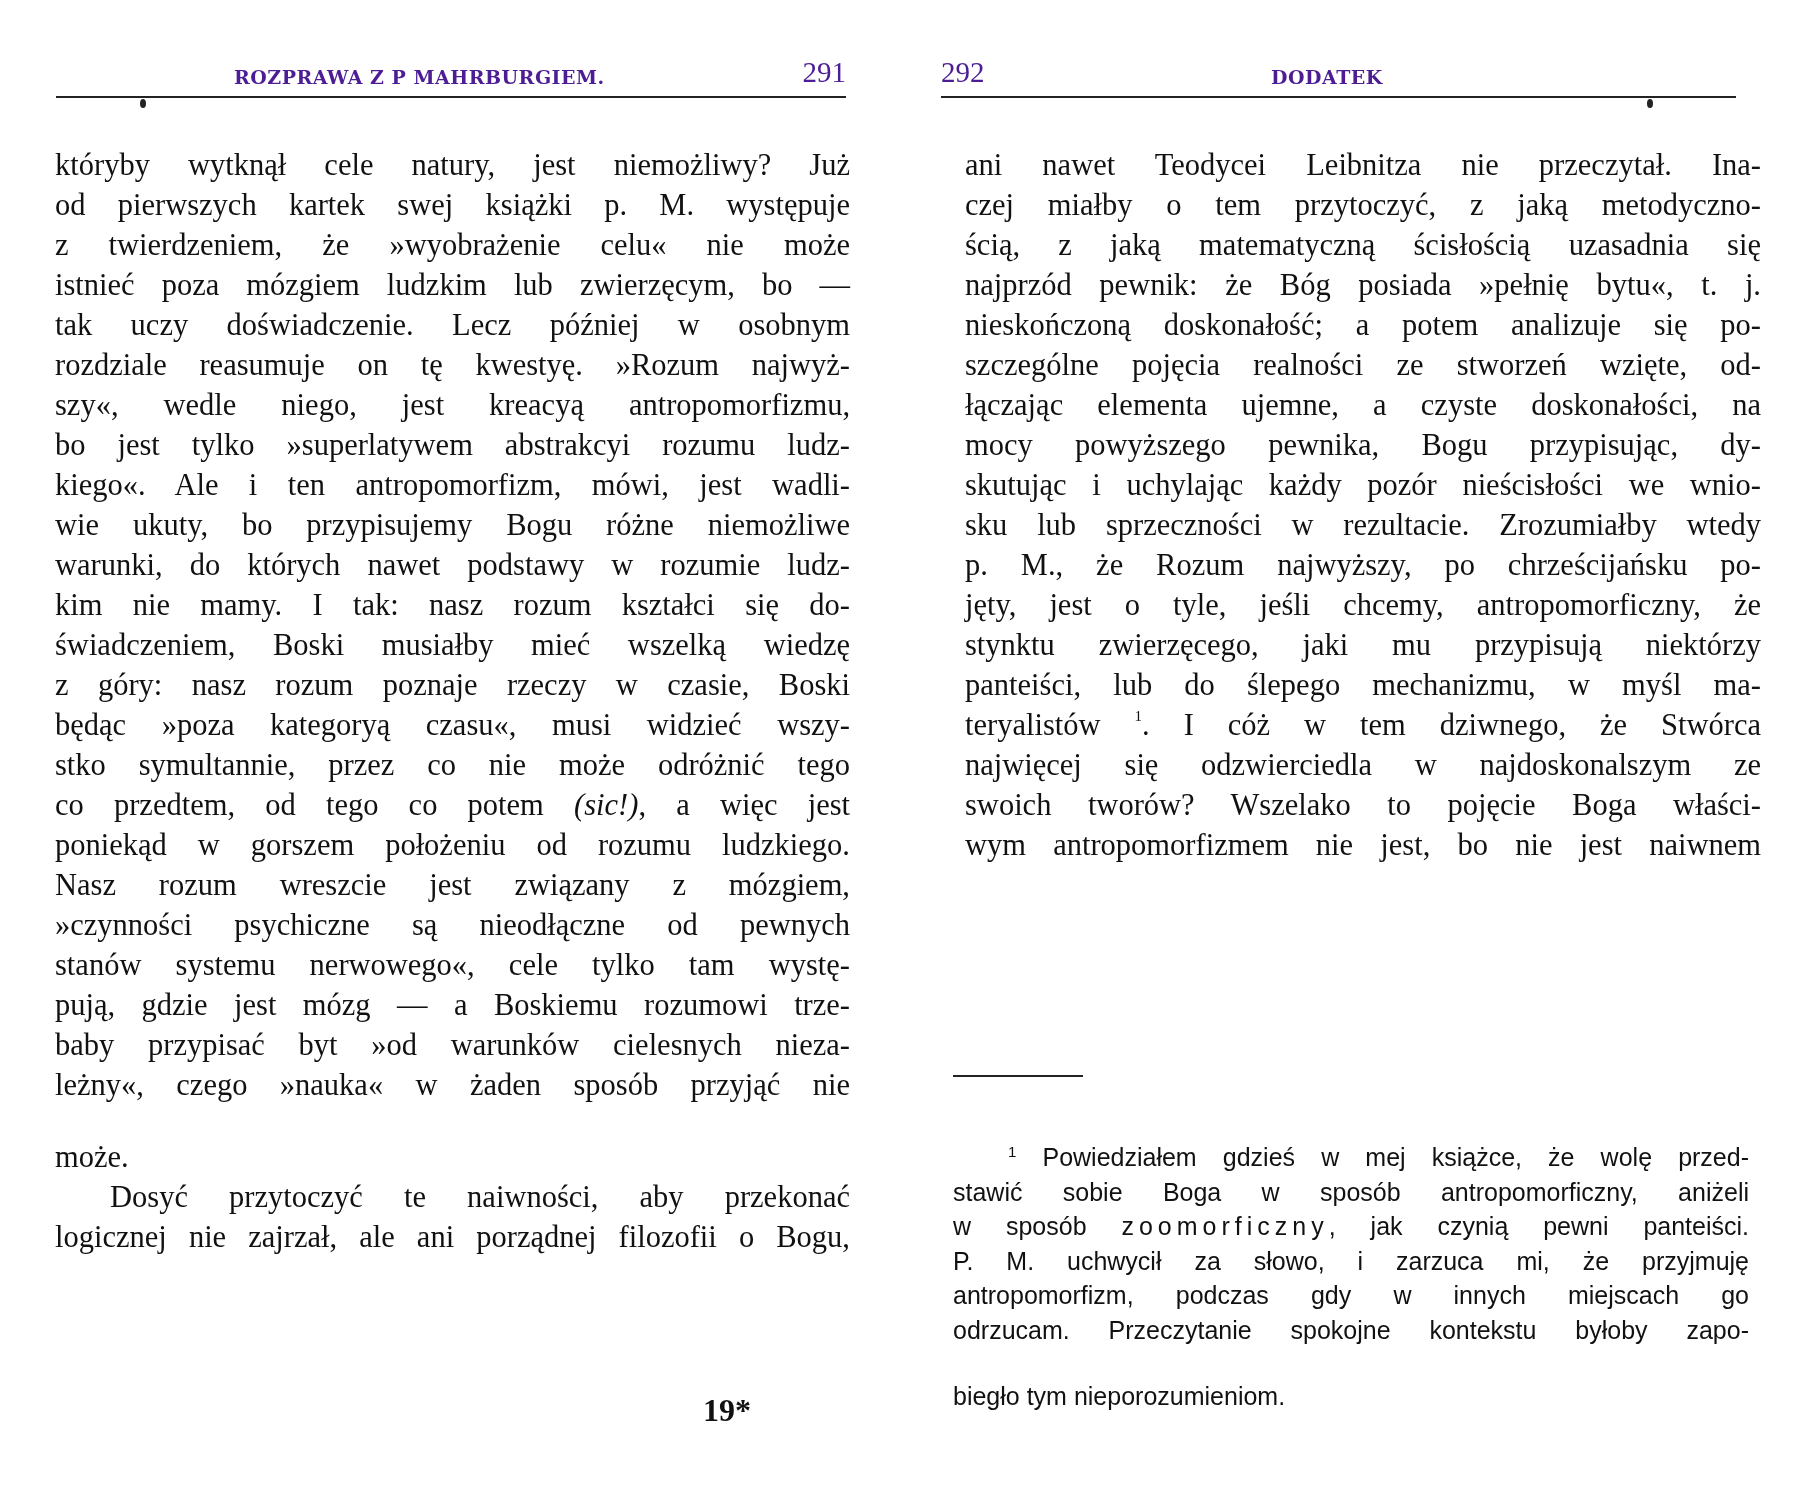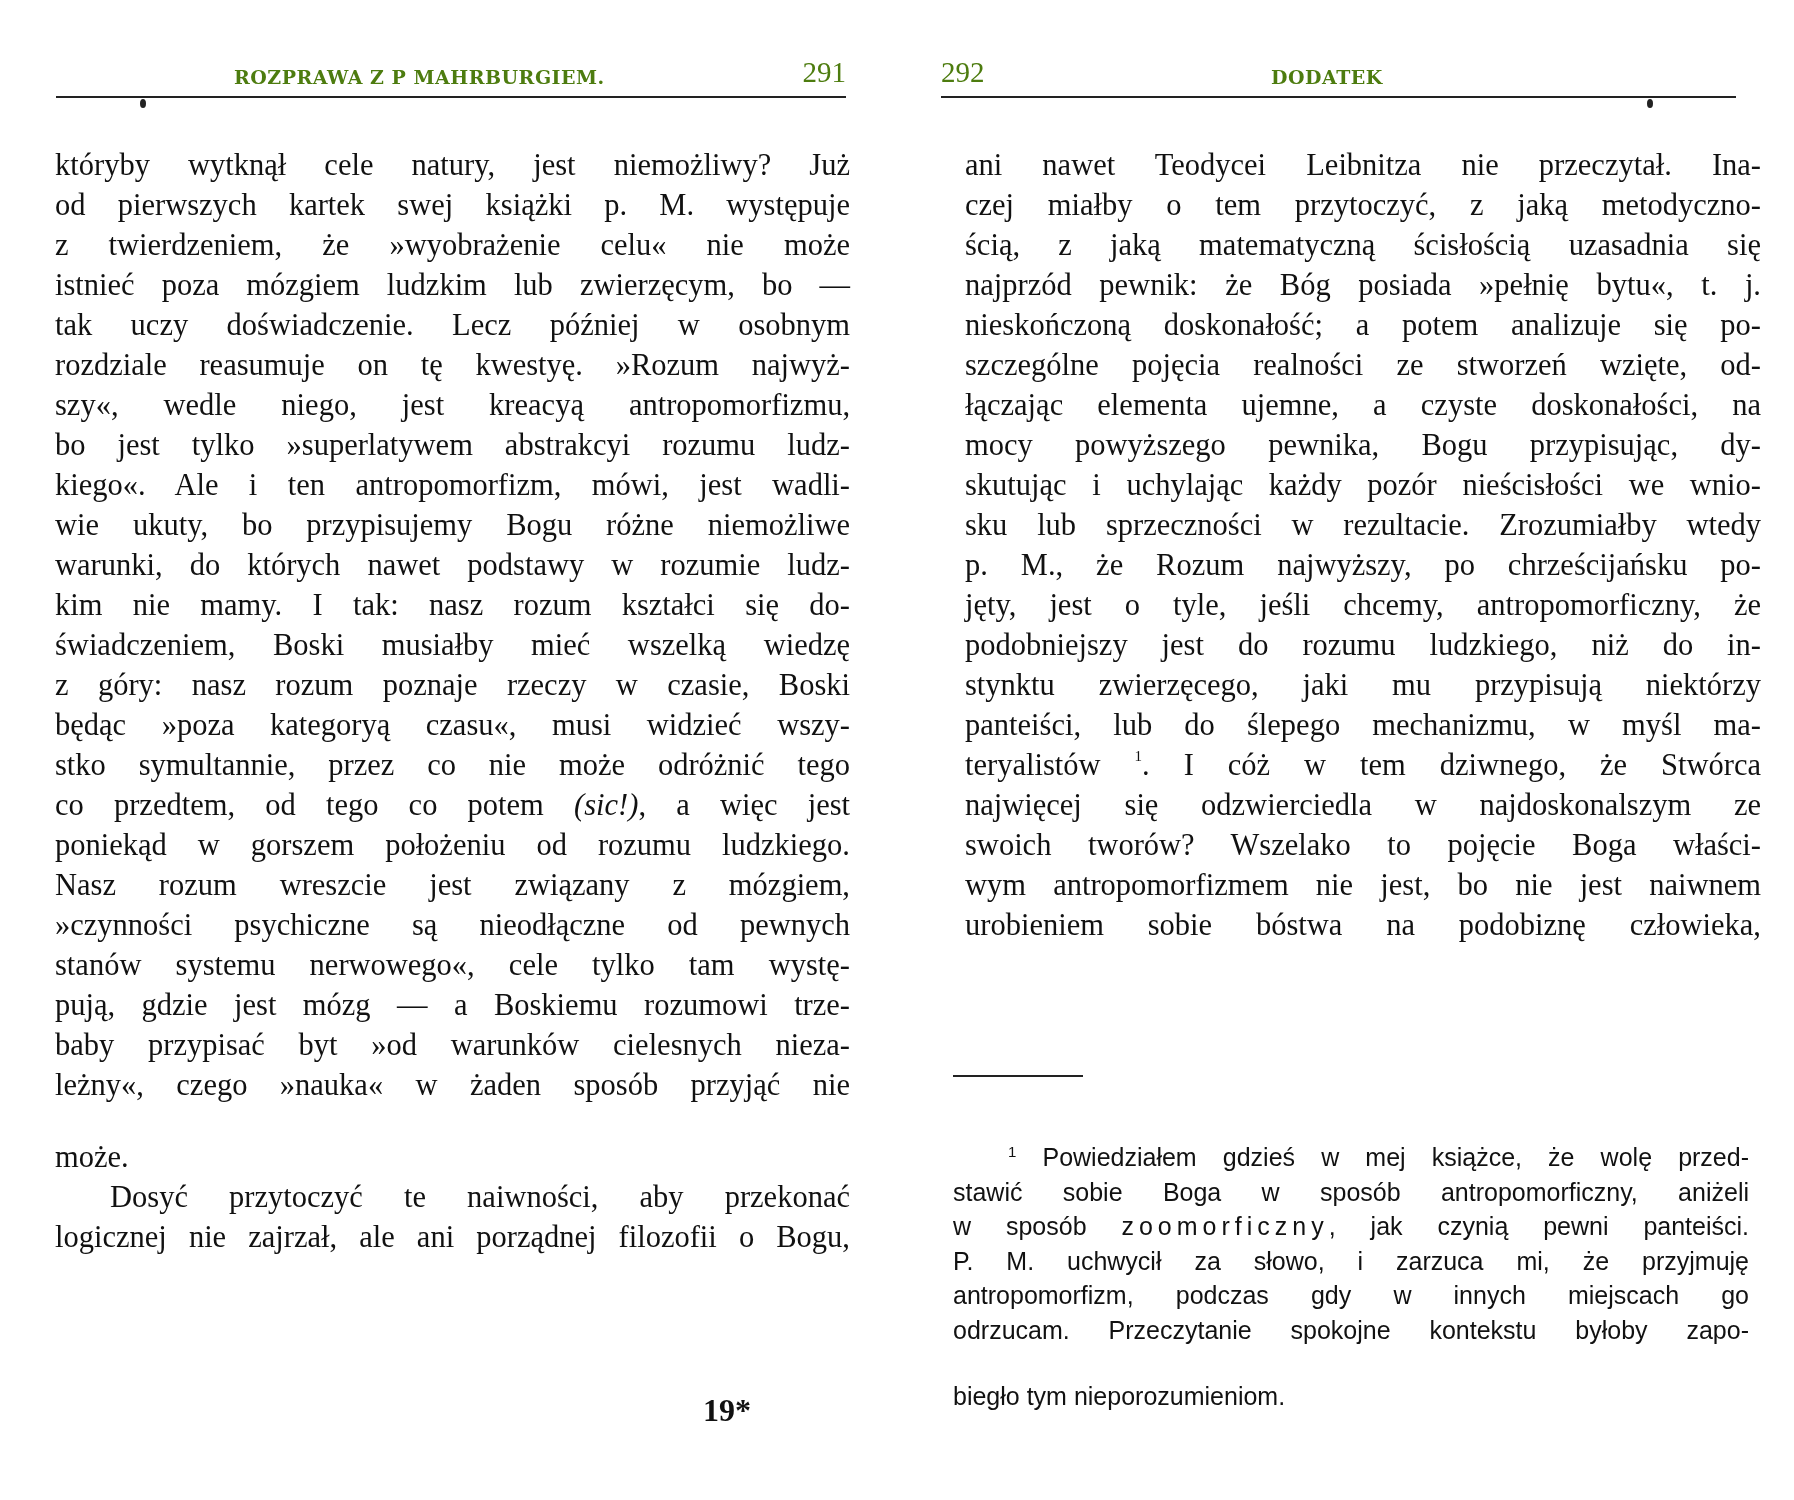--- a/index.html
+++ b/index.html
@@ -2,21 +2,21 @@
 <html><head>
 <meta charset="utf-8">
 <style>
   html, body { margin: 0; padding: 0; background: #ffffff; }
   body { width: 1794px; height: 1500px; position: relative; overflow: hidden; color: #111; }
   .page { position: absolute; top: 0; height: 1500px; }
   .page-left { left: 0; width: 897px; }
   .page-right { left: 897px; width: 897px; }
   .running-head {
     position: absolute; top: 56px; height: 40px;
-    font-family: "DejaVu Serif", serif; color: #4d7c0f;
+    font-family: "DejaVu Serif", serif; color: #4c1d95;
   }
   .page-left .running-head { left: 56px; width: 790px; }
   .page-right .running-head { left: 44px; width: 795px; }
   .head-title {
     position: absolute; top: 10px; font-size: 19px; font-weight: bold; letter-spacing: 0.5px;
   }
   .page-left .head-title { left: 178px; }
   .page-right .head-title { left: 330px; }
   .head-num { position: absolute; top: 0; font-size: 29px; font-family: "Liberation Serif", serif; }
   .page-left .head-num { right: 0; }
@@ -102,28 +102,26 @@
     <span class="line">ścią, z jaką matematyczną ścisłością uzasadnia się</span>
     <span class="line">najprzód pewnik: że Bóg posiada »pełnię bytu«, t. j.</span>
     <span class="line">nieskończoną doskonałość; a potem analizuje się po-</span>
     <span class="line">szczególne pojęcia realności ze stworzeń wzięte, od-</span>
     <span class="line">łączając elementa ujemne, a czyste doskonałości, na</span>
     <span class="line">mocy powyższego pewnika, Bogu przypisując, dy-</span>
     <span class="line">skutując i uchylając każdy pozór nieścisłości we wnio-</span>
     <span class="line">sku lub sprzeczności w rezultacie. Zrozumiałby wtedy</span>
     <span class="line">p. M., że Rozum najwyższy, po chrześcijańsku po-</span>
     <span class="line">jęty, jest o tyle, jeśli chcemy, antropomorficzny, że</span>
-    <span class="line">podobniejszy jest do rozumu ludzkiego, niż do in-</span>
     <span class="line">stynktu zwierzęcego, jaki mu przypisują niektórzy</span>
     <span class="line">panteiści, lub do ślepego mechanizmu, w myśl ma-</span>
     <span class="line"><span>teryalistów</span> <sup>1</sup><span>. I cóż w tem dziwnego, że Stwórca</span></span>
     <span class="line">najwięcej się odzwierciedla w najdoskonalszym ze</span>
     <span class="line">swoich tworów? Wszelako to pojęcie Boga właści-</span>
     <span class="line">wym antropomorfizmem nie jest, bo nie jest naiwnem</span>
-    <span class="line">urobieniem sobie bóstwa na podobiznę człowieka,</span>
   </div>
   <div class="fn-rule"></div>
   <div class="footnotes">
     <span class="line fn-first"><sup>1</sup> <span>Powiedziałem gdzieś w mej książce, że wolę przed-</span></span>
     <span class="line">stawić sobie Boga w sposób antropomorficzny, aniżeli</span>
     <span class="line"><span>w sposób</span> <span class="spaced">zoomorficzny</span><span>, jak czynią pewni panteiści.</span></span>
     <span class="line">P. M. uchwycił za słowo, i zarzuca mi, że przyjmuję</span>
     <span class="line">antropomorfizm, podczas gdy w innych miejscach go</span>
     <span class="line">odrzucam. Przeczytanie spokojne kontekstu byłoby zapo-</span>
     <span class="line last">biegło tym nieporozumieniom.</span>

